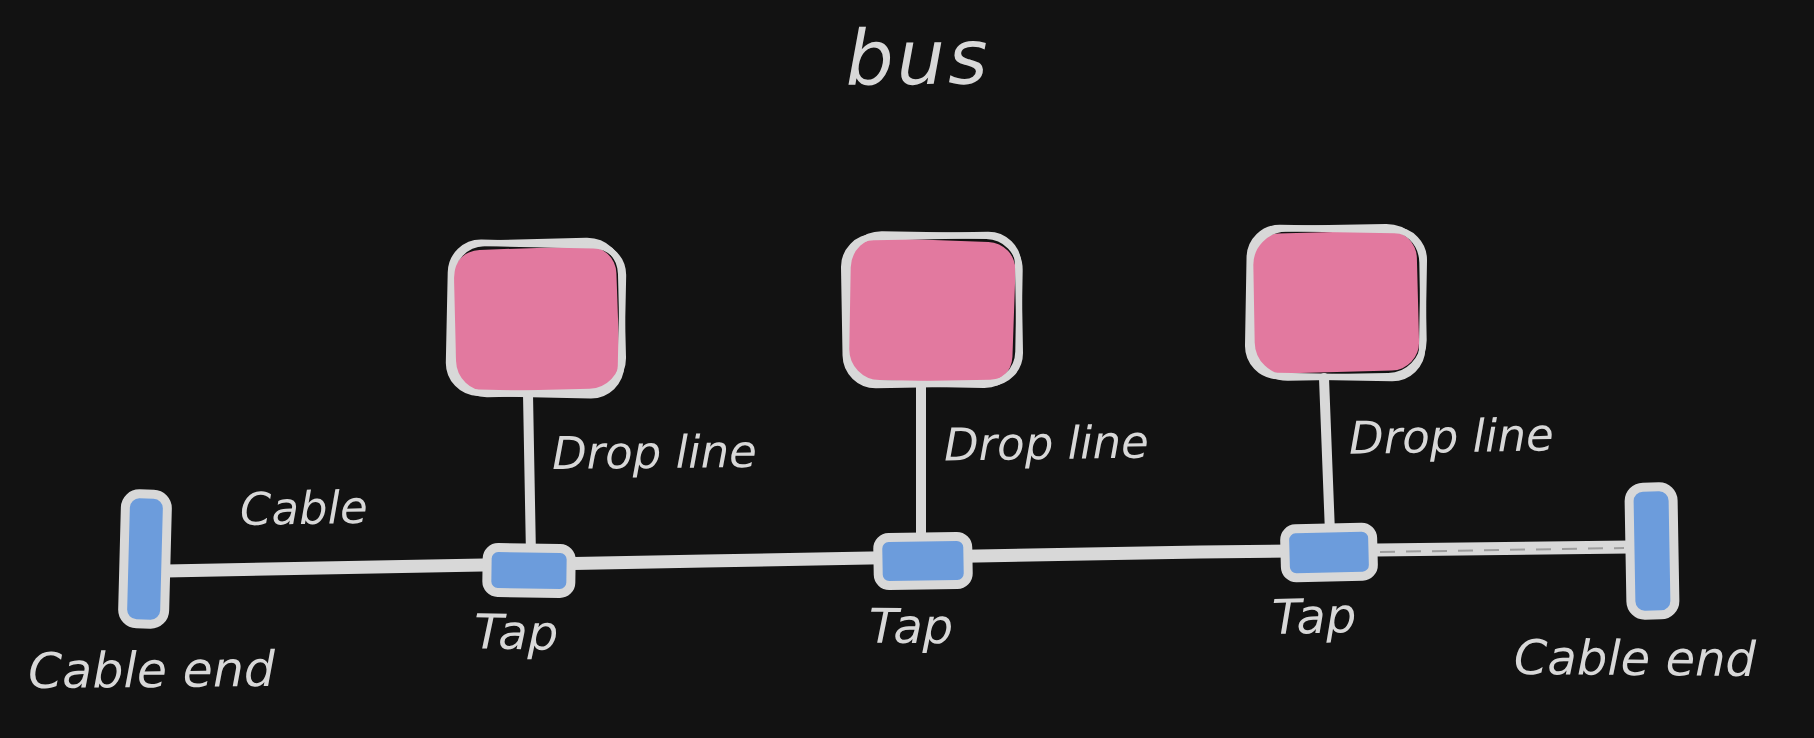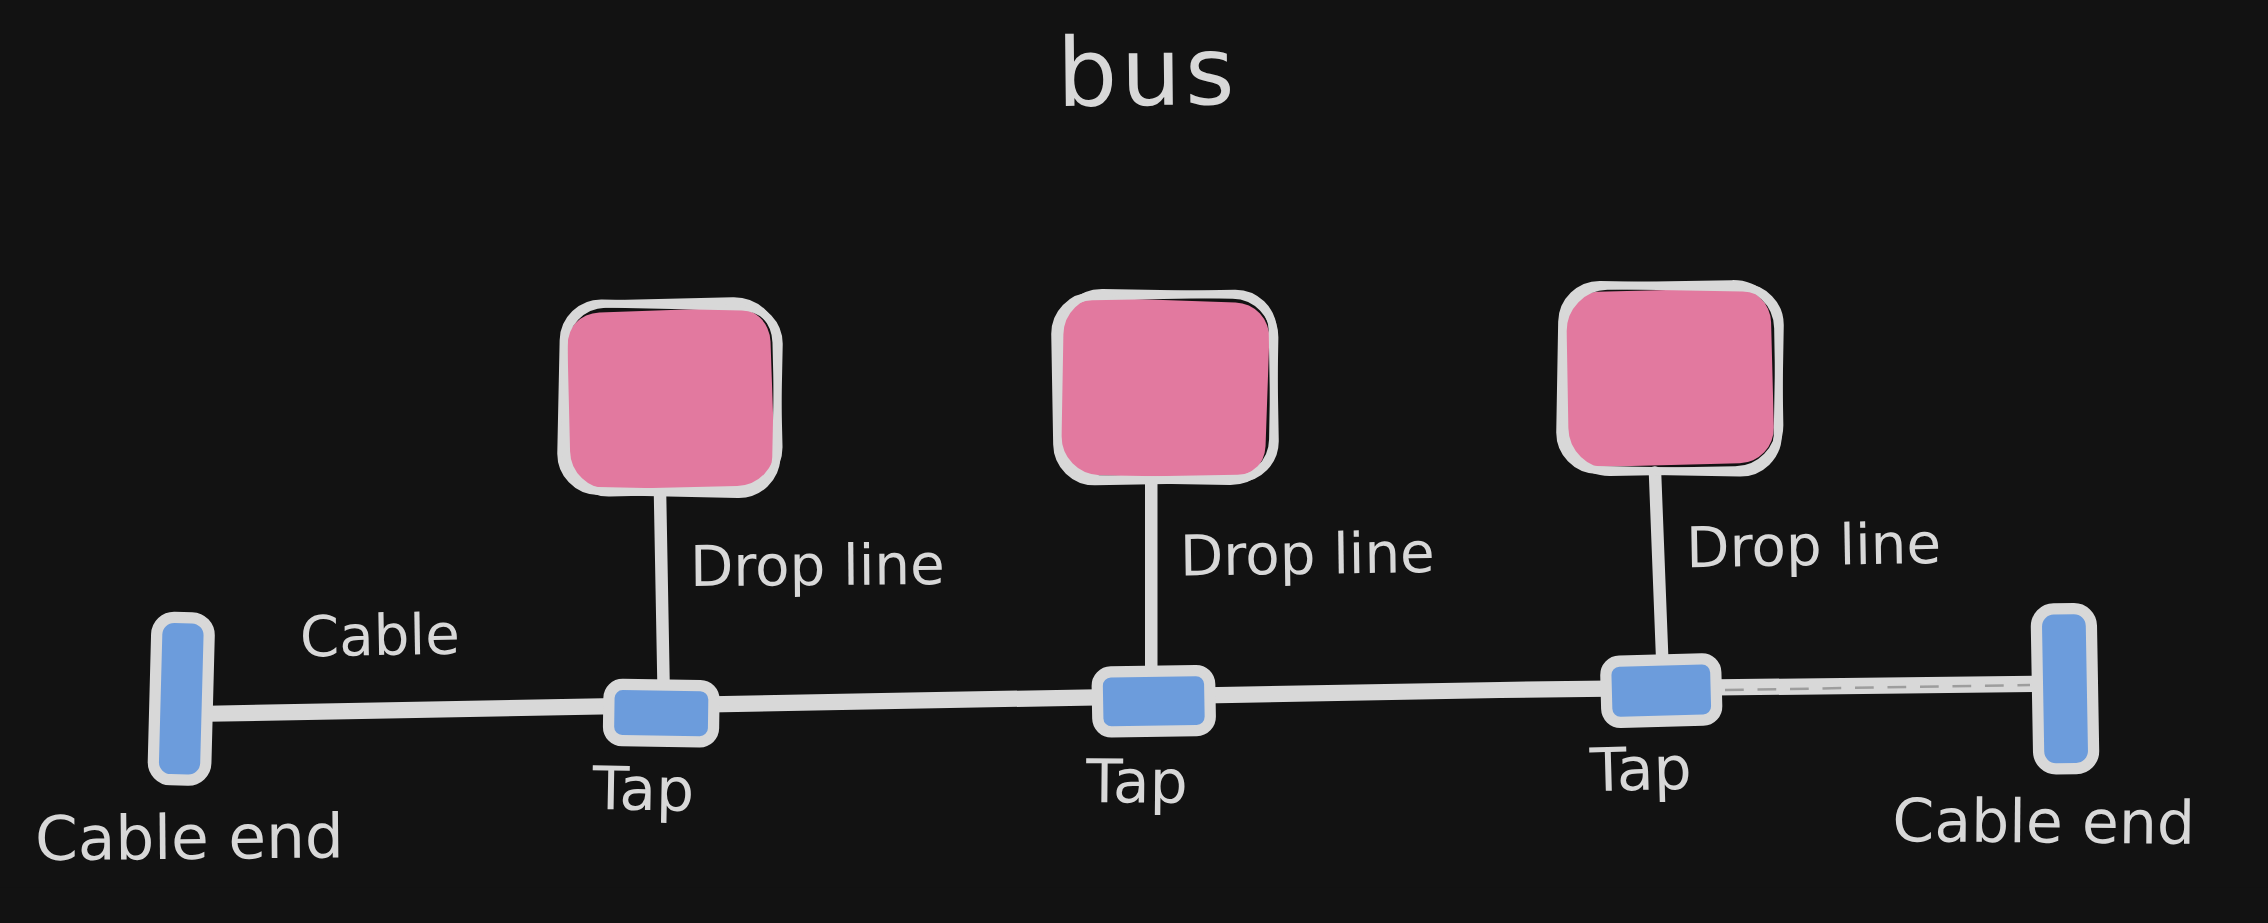--- a/index.html
+++ b/index.html
@@ -4,20 +4,21 @@
 <style>
   :root{
     --background:#121212; --stroke:#d8d8d8; --text:#d8d8d8;
     --node-fill:#e2799f; --tap-fill:#6c9cdc;
   }
   html,body{margin:0;padding:0;background:var(--background);}
   #canvas{
     position:relative; width:1814px; height:710px; overflow:hidden;
     background:var(--background);
     font-family:"DejaVu Sans", sans-serif;
+    font-style:italic;
   }
   #drawing{position:absolute;left:0;top:0;}
   .lbl{
     position:absolute; color:var(--text); white-space:nowrap;
     font-family:"DejaVu Sans", sans-serif; line-height:1.1;
     user-select:none;
   }
   .title{left:748px; top:16px; width:340px; text-align:center;
          font-size:76px; letter-spacing:3px; transform:rotate(-0.6deg);}
   .cable-lbl{left:240px; top:484px; font-size:45px; transform:rotate(-1deg);}

